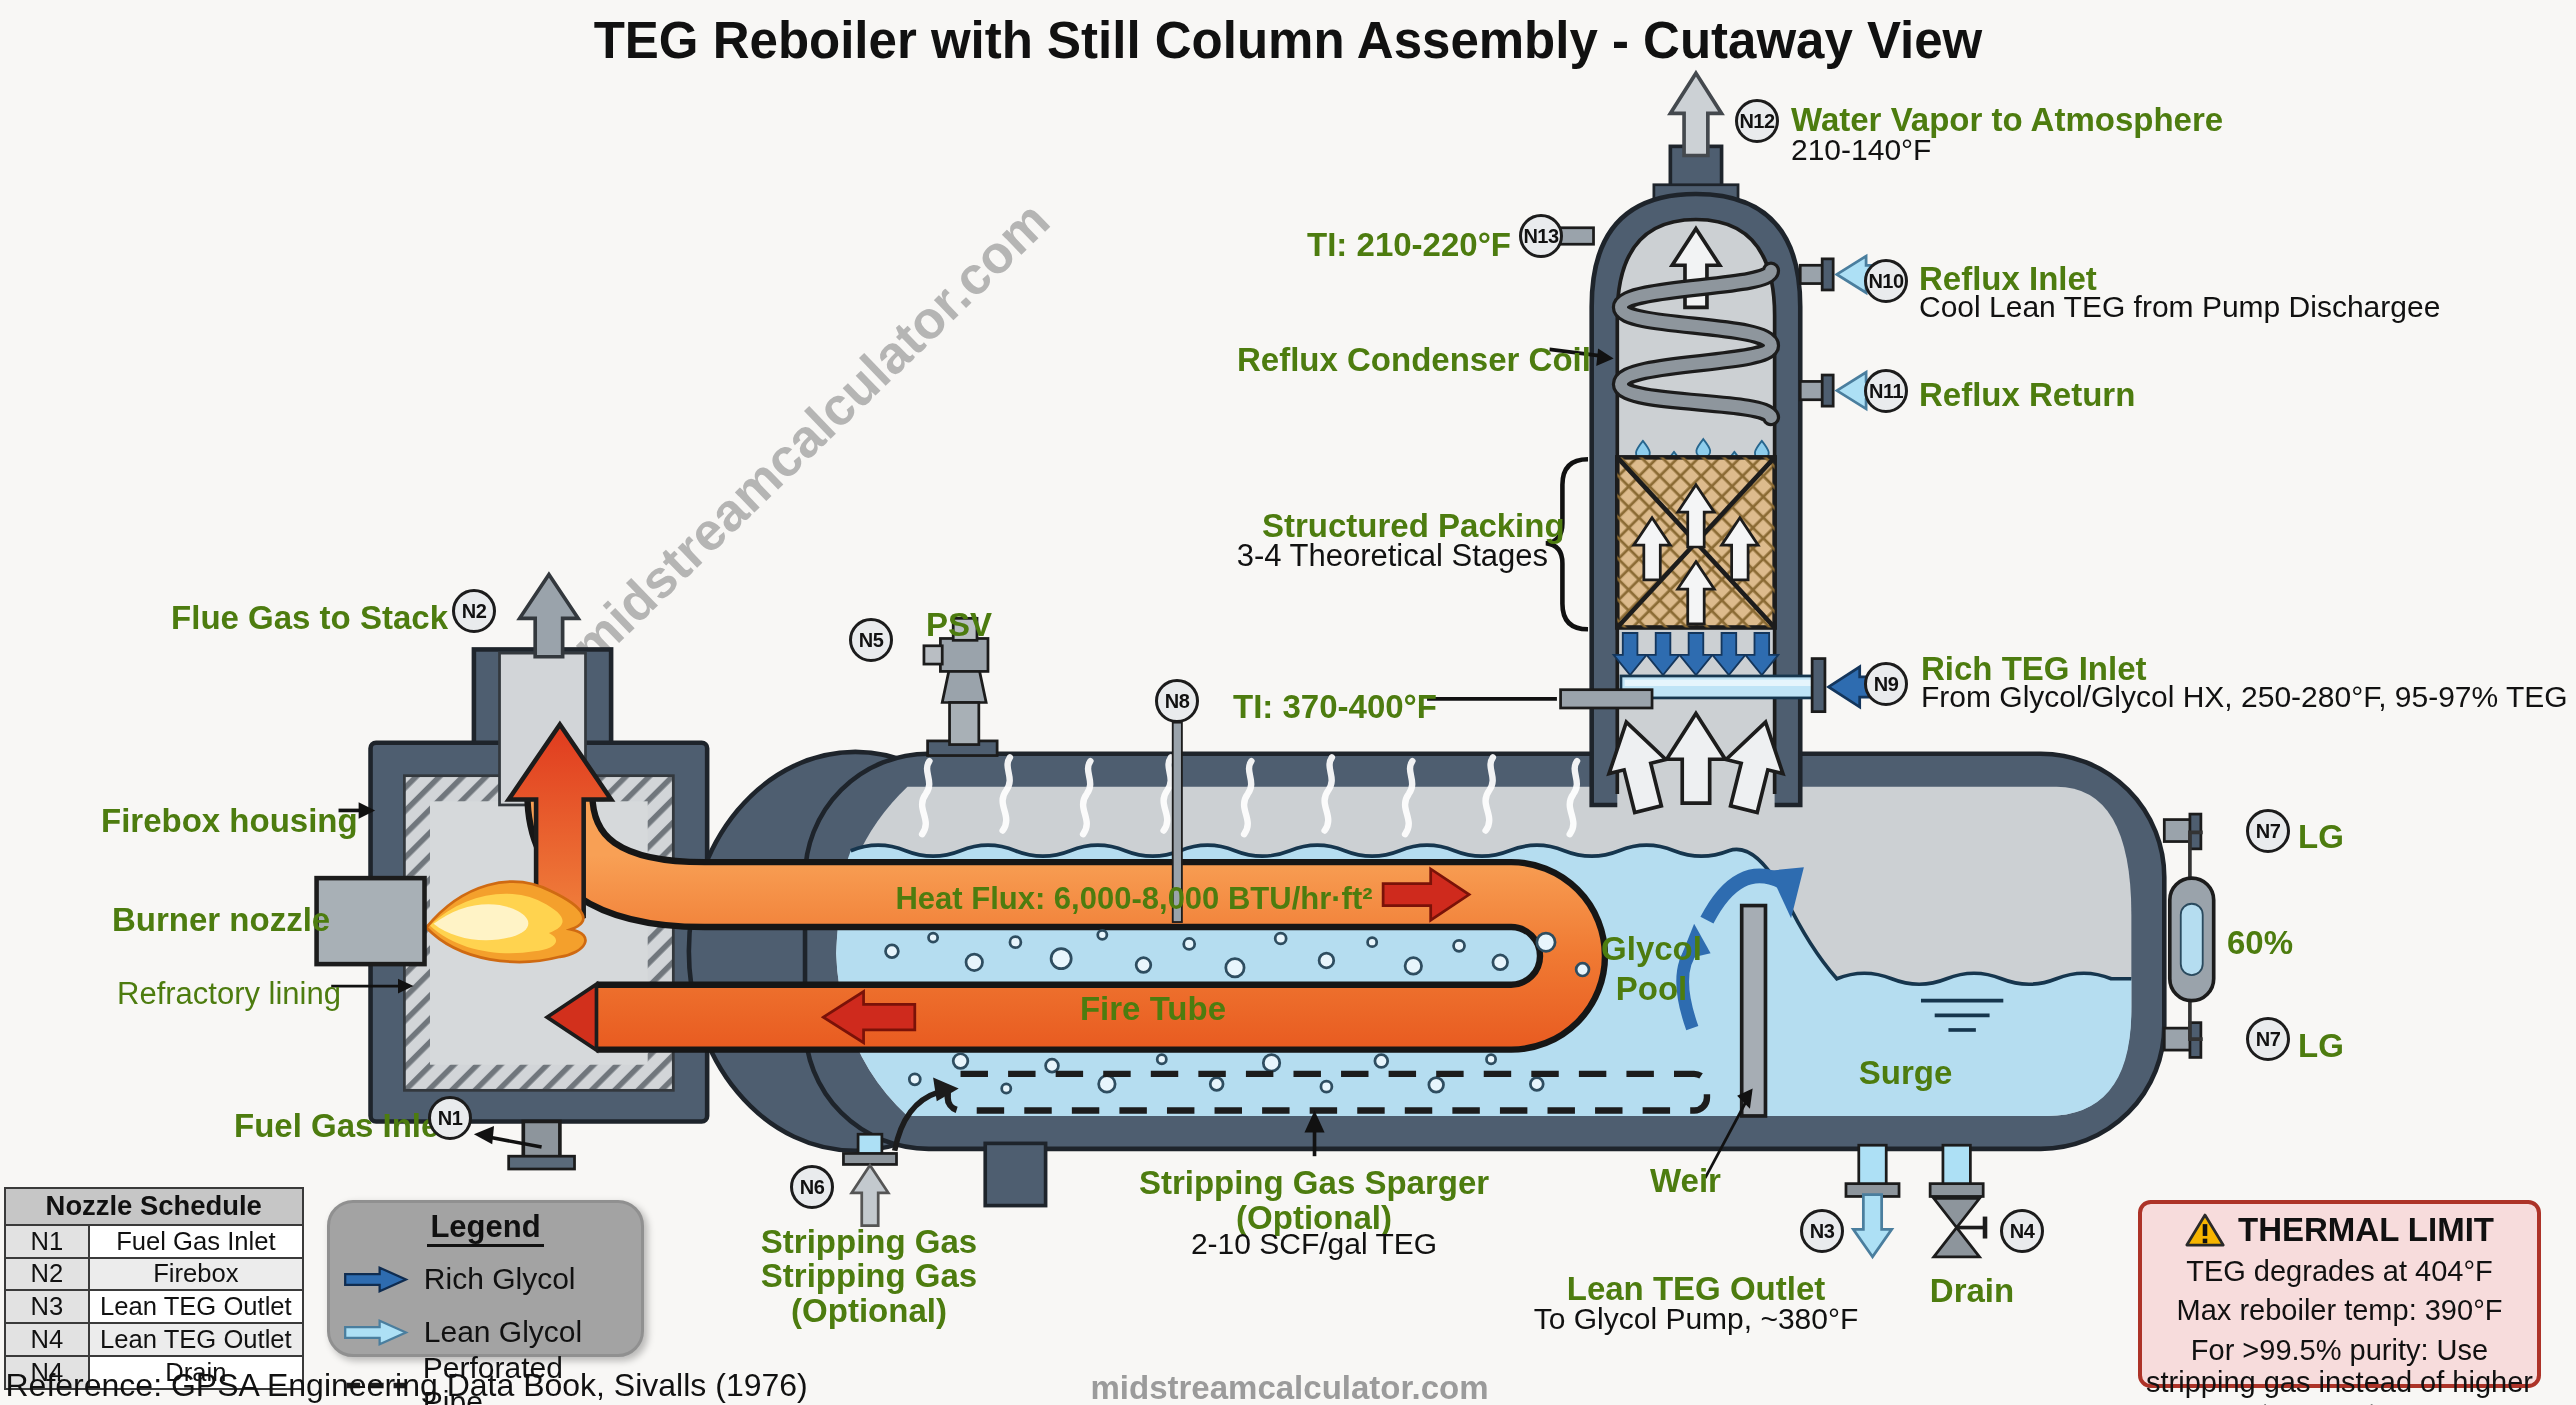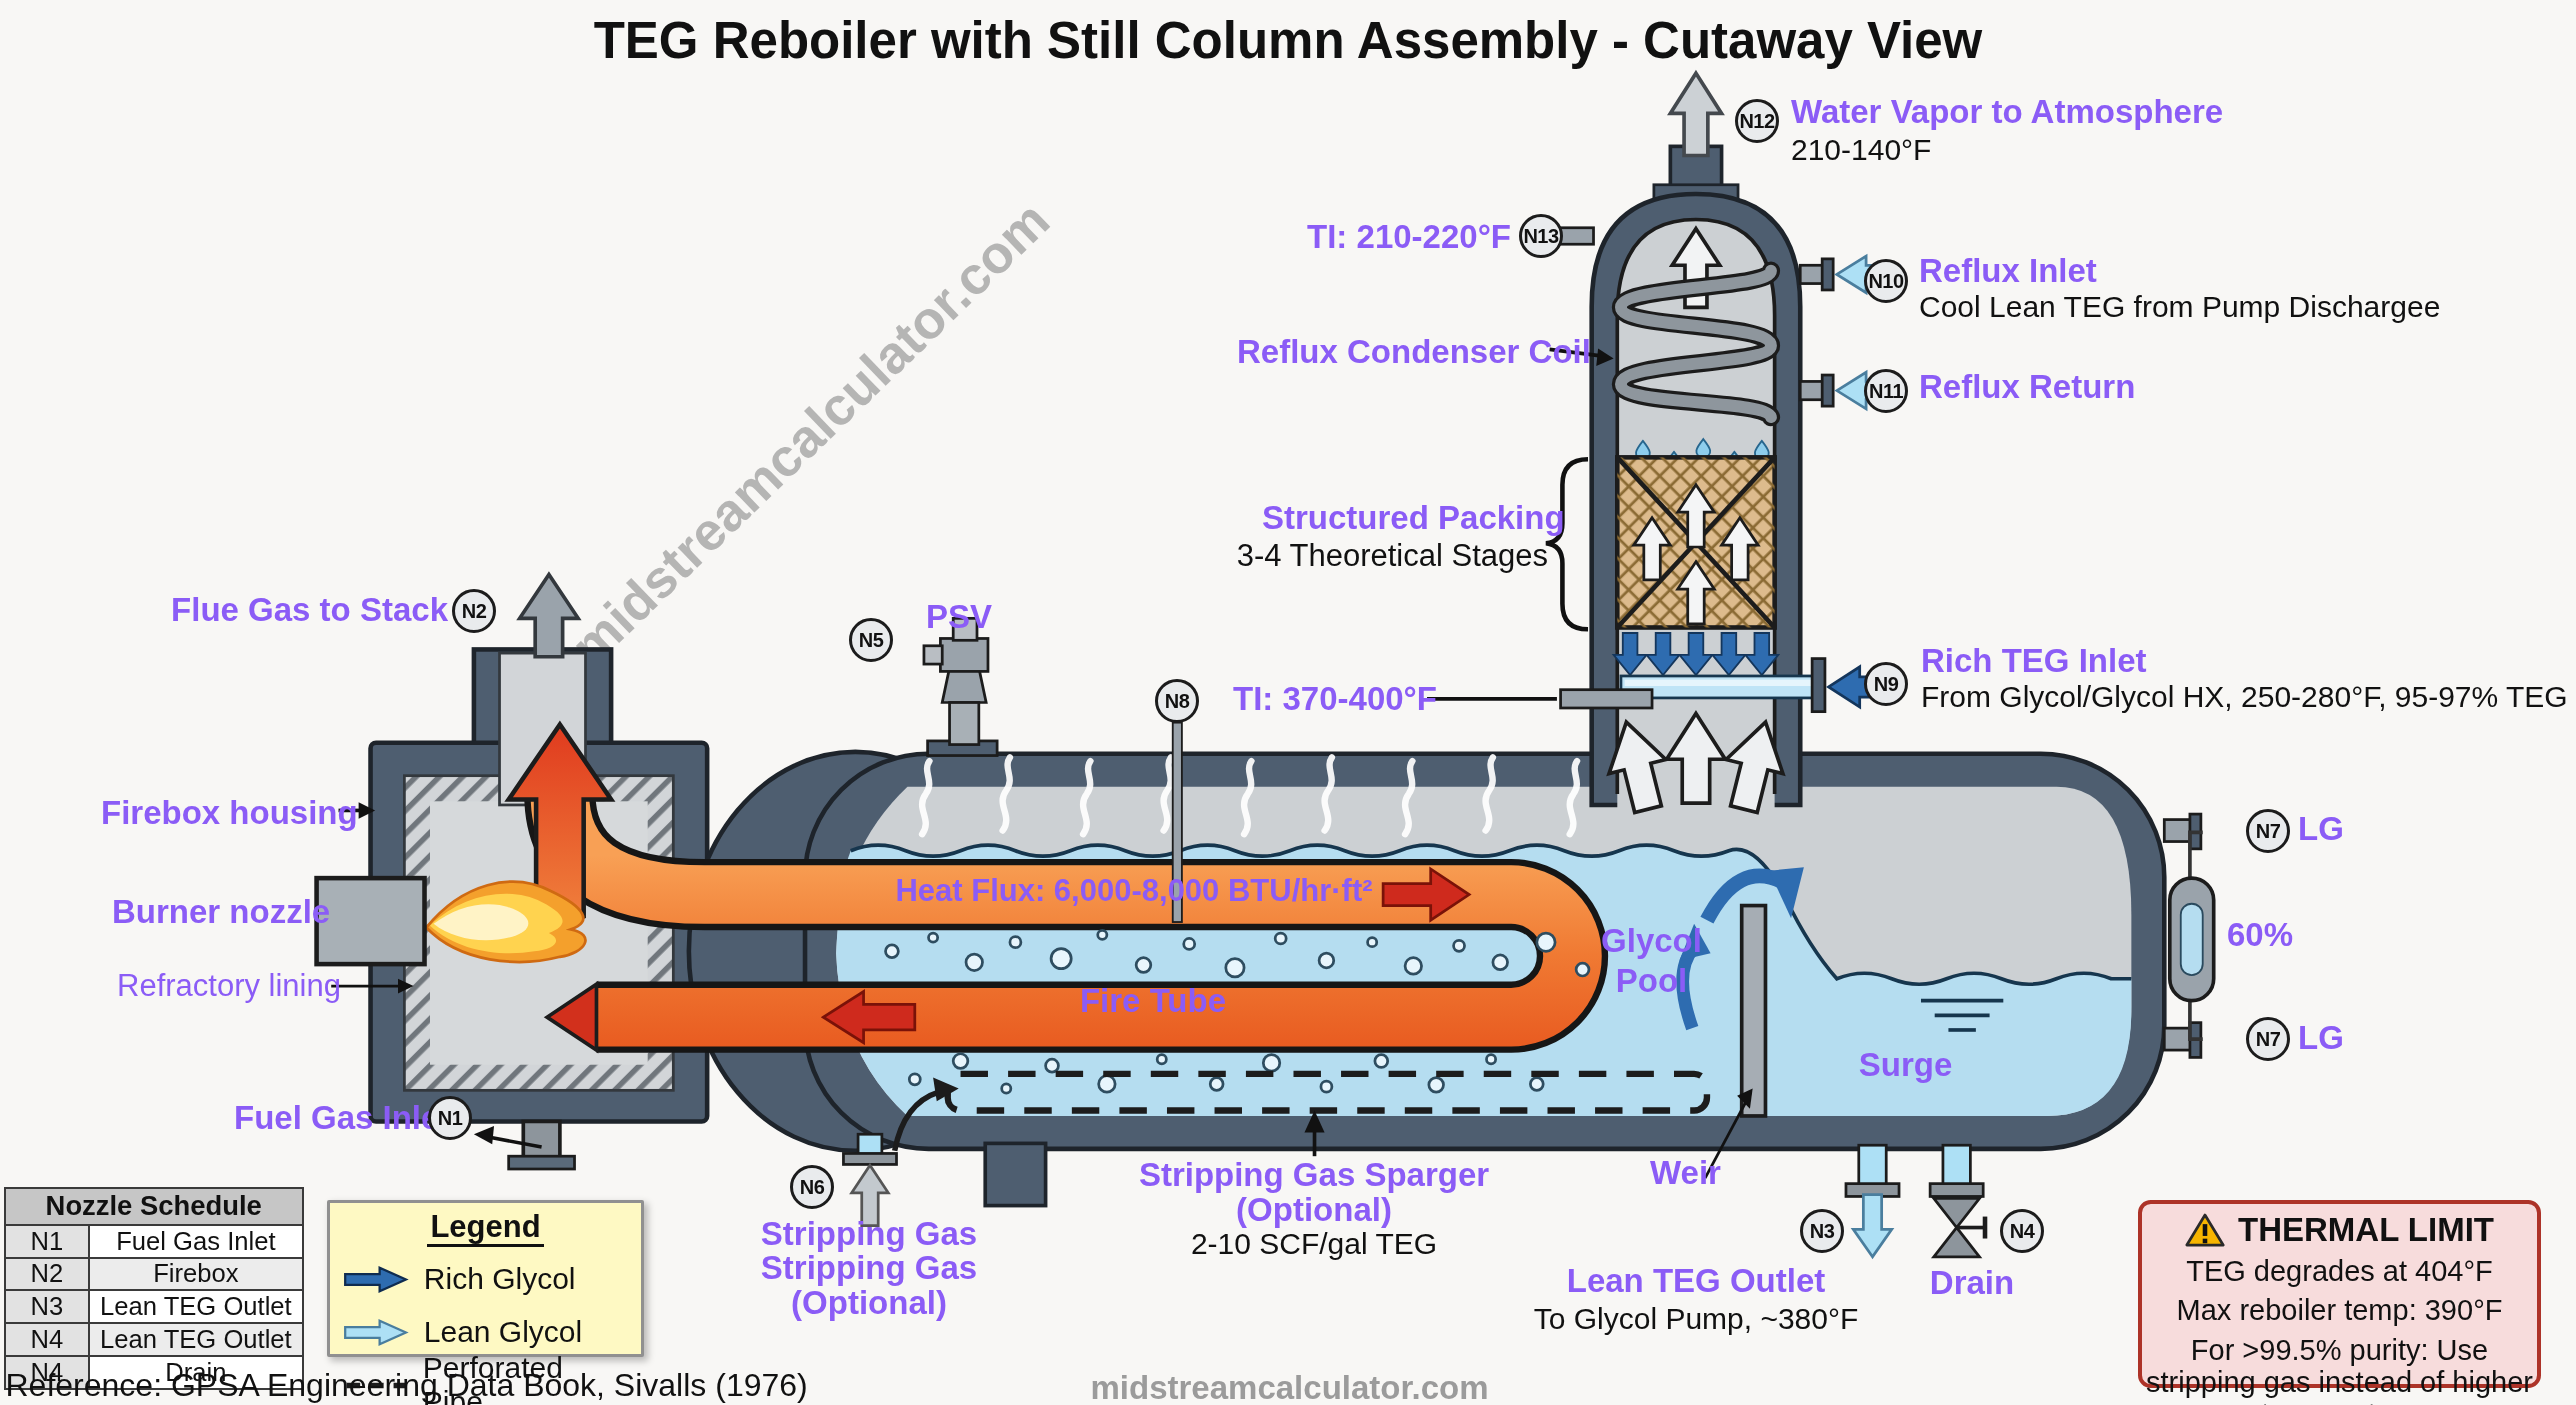--- a/index.html
+++ b/index.html
@@ -1,18 +1,18 @@
 <!DOCTYPE html>
 <html style="font-size:14.6px"><head>
 <meta charset="utf-8">
 <style>
   html,body{margin:0;padding:0;background:#e8e8e8;}
   #canvas{position:relative;width:2576px;height:1405px;background:#f8f7f5;overflow:hidden;
           font-family:"Liberation Sans",sans-serif;color:#111;}
-  .lbl{position:absolute;font-weight:bold;font-size:33px;color:#8b5cf6;white-space:nowrap;line-height:1.05;}
+  .lbl{position:absolute;font-weight:bold;font-size:33px;color:#4d7c0f;white-space:nowrap;line-height:1.05;margin-top:8px;}
   .lbl2{position:absolute;font-weight:normal;font-size:30px;color:#111;white-space:nowrap;line-height:1.05;}
   .ctr{text-align:center;}
   .rgt{text-align:right;}
   .ncircle{position:absolute;width:44px;height:44px;box-sizing:border-box;border:3.7px solid #1c1c1c;
            border-radius:50%;background:#e9ebed;display:flex;align-items:center;justify-content:center;
            font-size:20px;font-weight:bold;letter-spacing:-0.5px;z-index:6;}
   #title{position:absolute;left:0;right:0;top:11px;text-align:center;font-size:51px;font-weight:bold;}
   #wm-diag{position:absolute;left:494px;top:401px;width:640px;height:73px;text-align:center;
            font-size:53px;font-weight:bold;color:#a5a5a5;opacity:.8;transform:rotate(-44deg);z-index:1;}
   #wm-bot{position:absolute;left:1061px;top:1369px;width:457px;text-align:center;
@@ -22,21 +22,21 @@
   
   #nozzle-table{position:absolute;left:3.7px;top:1187px;width:300px;border-collapse:collapse;z-index:5;
                 font-size:25.6px;}
   #nozzle-table th,#nozzle-table td{border:2.7px solid #3a3a3a;text-align:center;padding:0.9px 3.7px;height:28px;}
   #nozzle-table th{background:#c6c6c6;font-size:27.4px;height:33px;}
   #nozzle-table td.tag{width:75px;background:#e2e2e2;}
   #nozzle-table tr:nth-child(odd) td.svc{background:#ececec;}
   #nozzle-table td.svc{background:#ffffff;}
   
   #legend{position:absolute;left:327px;top:1200px;width:317px;height:157px;box-sizing:border-box;
-          background:#fef9c3;border:3.7px solid #909090;border-radius:2px;z-index:5;
+          background:#a3a3a3;border:3.7px solid #909090;border-radius:26px;z-index:5;
           box-shadow:3.7px 3.7px 7.3px rgba(0,0,0,.25);padding:5.5px 12.8px 0 12.8px;}
   #legend .ttl{text-align:center;font-size:31px;font-weight:bold;}
   #legend .ttl span{border-bottom:3.7px solid #111;padding:0 3.7px;}
   #legend .row{display:flex;align-items:center;gap:15px;height:37px;margin-top:16px;font-size:30px;}
   
   #warnbox{position:absolute;left:2138px;top:1200px;width:403px;height:188px;box-sizing:border-box;
            background:#f7dcdc;border:4.6px solid #ad3328;border-radius:12.8px;z-index:5;
            display:flex;flex-direction:column;align-items:center;padding-top:7.3px;}
   #warnbox .t{display:flex;align-items:center;gap:13px;font-size:33px;font-weight:bold;}
   #warnbox .l{font-size:29px;margin-top:6px;}

